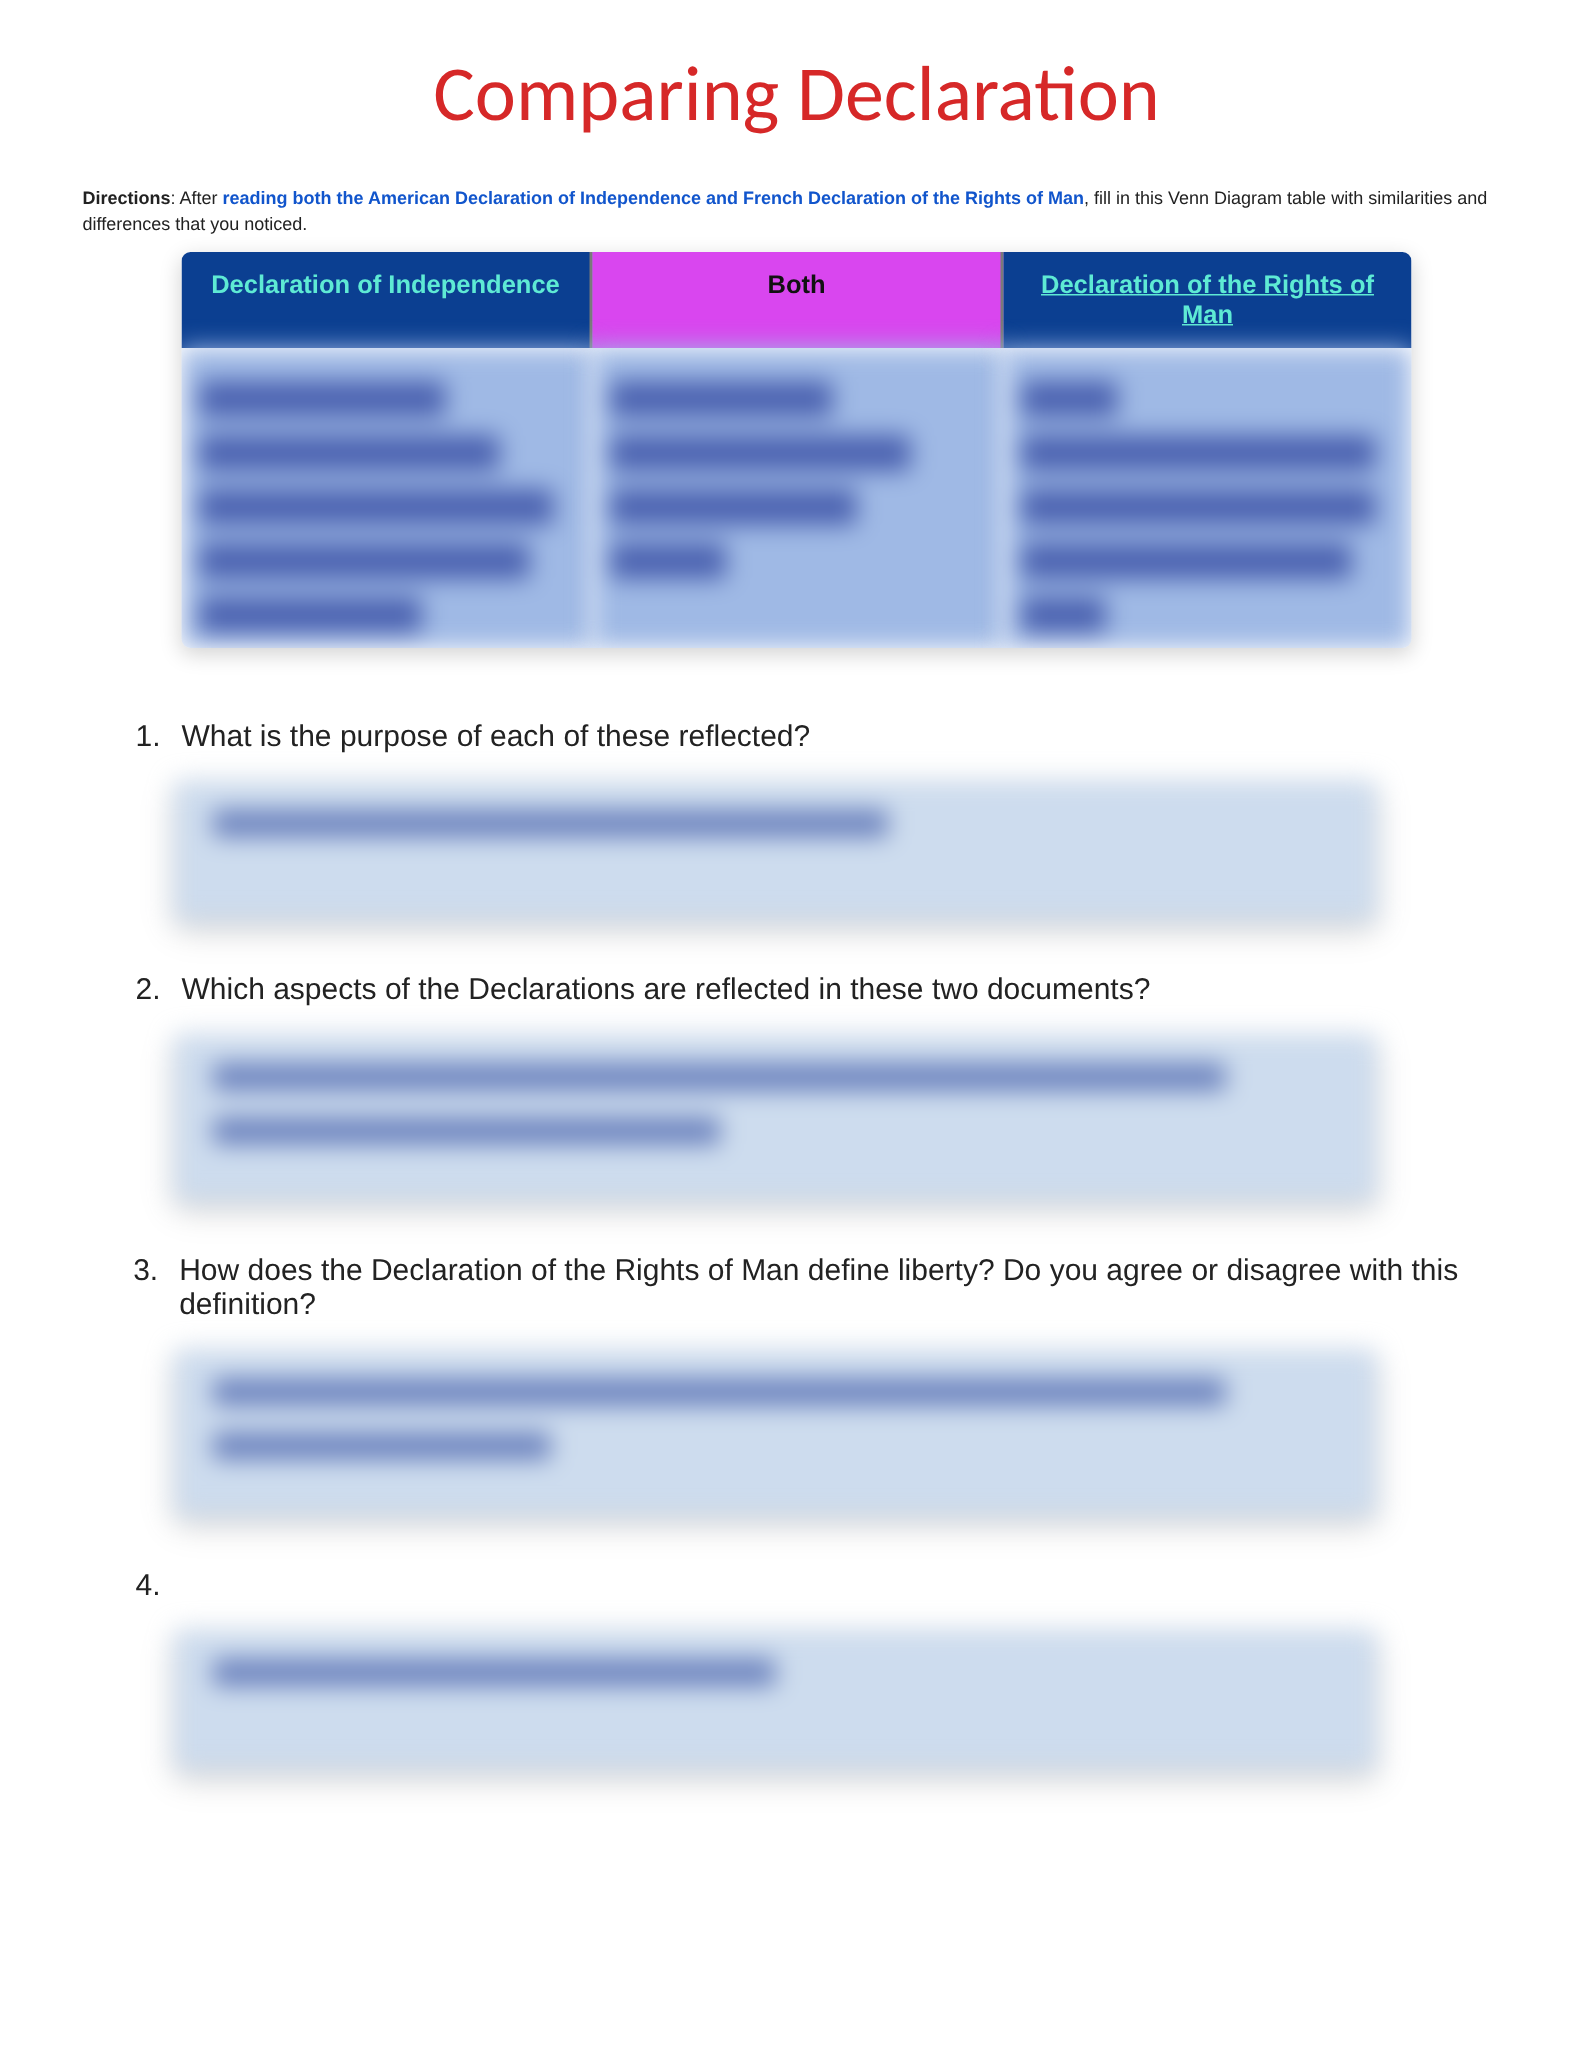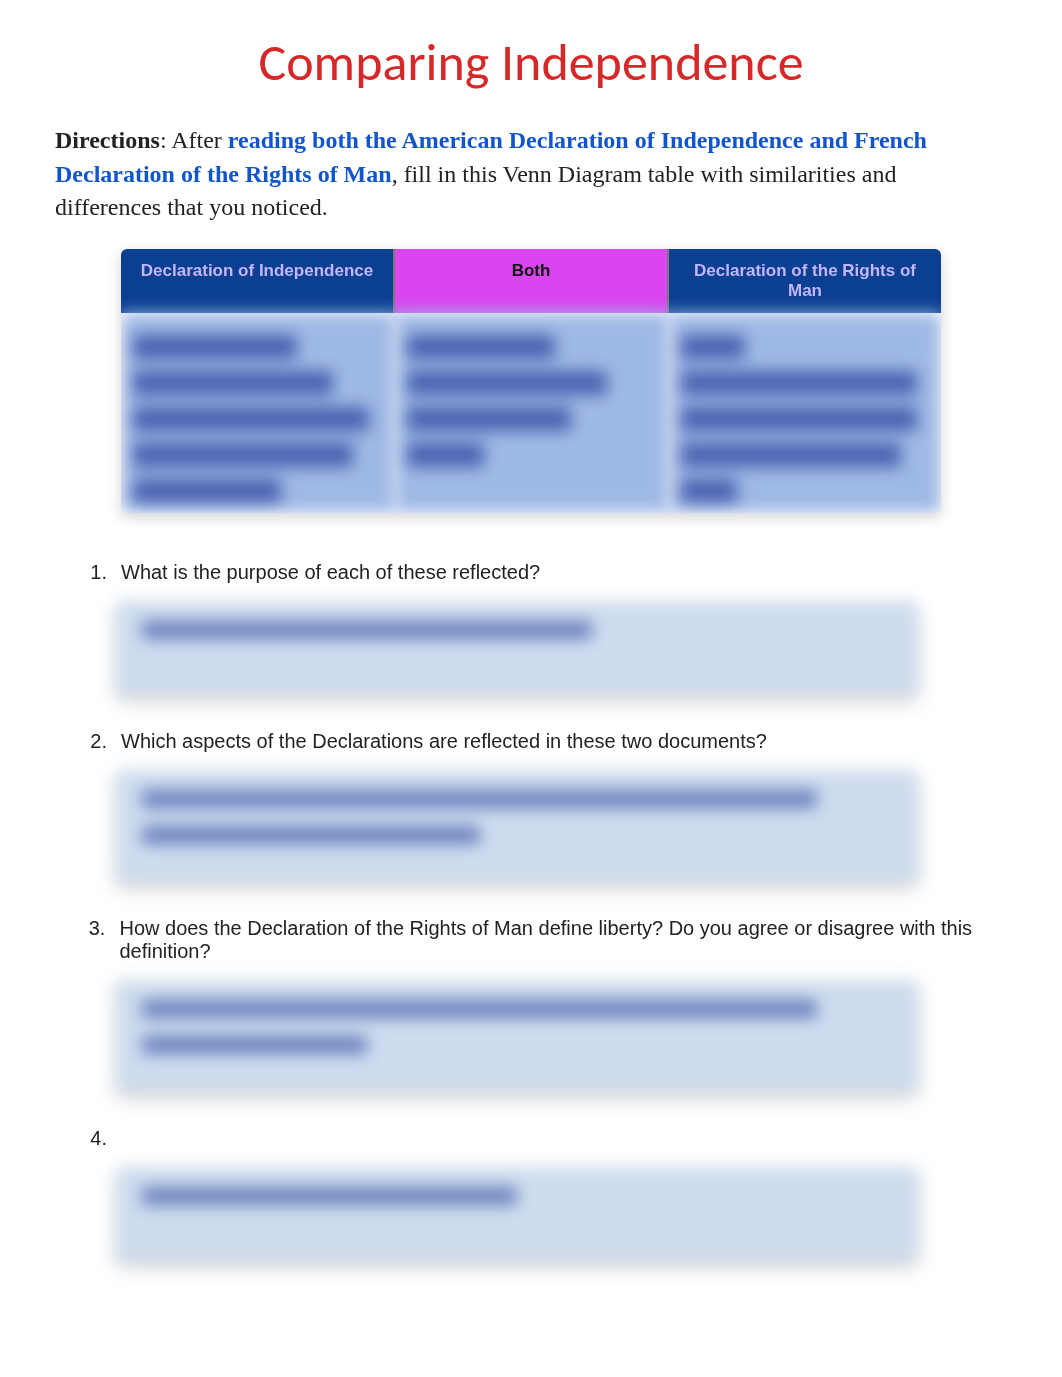--- a/index.html
+++ b/index.html
@@ -11,47 +11,46 @@
     }
     .title {
       text-align: center;
       color: #d62828;
       font-size: 52px;
       font-weight: 400;
       font-family: Calibri, Arial, sans-serif;
       margin-bottom: 30px;
     }
     .directions {
-      font-size: 24px;
+      font-size: 12px;
       line-height: 1.4;
       color: #222;
-      margin-bottom: 24px;
-      font-family: Liberation Serif, serif;
+      margin-bottom: 10px;
     }
     .directions .bold { font-weight: bold; }
     .directions .link { color: #1155cc; font-weight: bold; }
     .venn-wrap {
       width: 820px;
       margin: 0 auto 48px auto;
       box-shadow: 0 4px 14px rgba(0,0,0,0.18);
       border-radius: 6px;
       overflow: hidden;
     }
     .venn-head { display: flex; width: 100%; }
     .venn-head > div {
       flex: 1;
       text-align: center;
       font-family: "Arial Black", Arial, sans-serif;
       font-weight: 900;
       font-size: 17px;
       padding: 12px 6px;
       border-right: 2px solid #7a7a7a;
     }
-    .venn-head > div:last-child { border-right: none; }
-    .vh-blue { background: #0b3f91; color: #c4b5fd; }
+    .venn-head > div:last-child { border-right: none; text-decoration: underline; }
+    .vh-blue { background: #0b3f91; color: #5eead4; }
     .vh-pink { background: #d946ef; color: #111; }
     .venn-body { display: flex; width: 100%; height: 200px; }
     .venn-col {
       flex: 1;
       border-right: 2px solid #8aa9d9;
       padding: 10px 8px;
       background: #9fb9e5;
       filter: blur(8px);
       position: relative;
     }
@@ -89,21 +88,21 @@
       margin-bottom: 18px;
     }
     .a-line.w60 { width: 60%; }
     .a-line.w90 { width: 90%; }
     .a-line.w45 { width: 45%; }
     .a-line.w50 { width: 50%; }
   </style>
 </head>
 <body>
 
-<h1 class="title">Comparing Independence</h1>
+<h1 class="title">Comparing Declaration</h1>
 
 <p class="directions">
   <span class="bold">Directions</span><span>: After </span><span class="link">reading both the American Declaration of Independence and French Declaration of the Rights of Man</span><span>, fill in this Venn Diagram table with similarities and differences that you noticed.</span>
 </p>
 
 <div class="venn-wrap">
   <div class="venn-head">
     <div class="vh-blue">Declaration of Independence</div>
     <div class="vh-pink">Both</div>
     <div class="vh-blue">Declaration of the Rights of Man</div>

